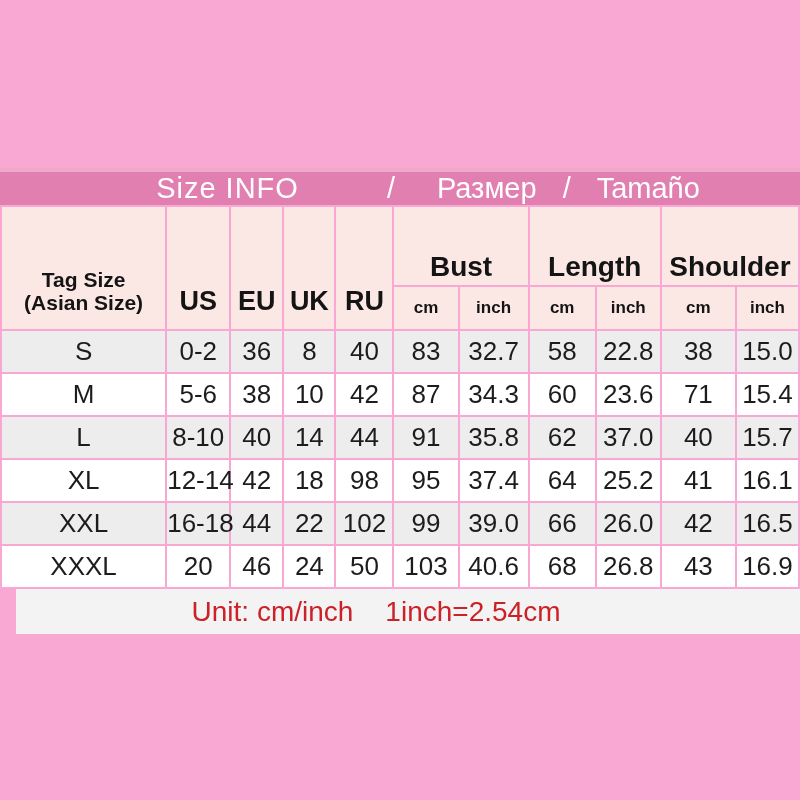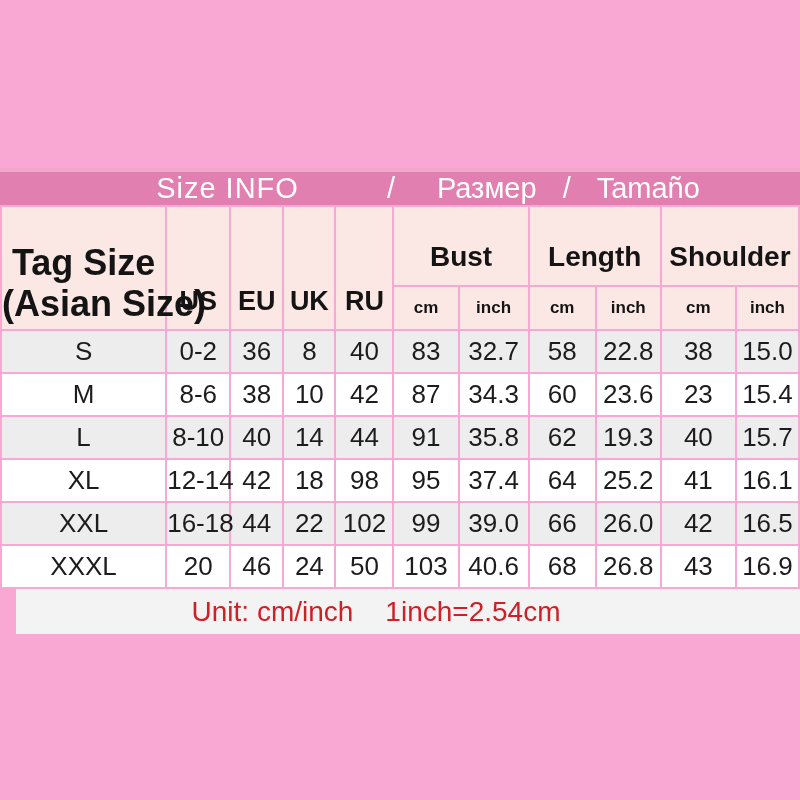--- a/index.html
+++ b/index.html
@@ -53,32 +53,32 @@
     text-align: center;
     white-space: nowrap;
     overflow: visible;
     font-weight: 700;
   }
   .hcell { background: var(--header_bg, #fbe8e4); color: #141414; }
   tr.header-top { height: 78px; }
   tr.header-sub { height: 42px; }
   th.tag-size-head {
     vertical-align: bottom;
-    padding-bottom: 5px;
-    font-size: 36px;
+    padding-bottom: 14px;
+    font-size: 21px;
     line-height: 1.12;
   }
   th.region-head {
     vertical-align: bottom;
     padding-bottom: 12px;
     font-size: 27px;
   }
   th.group-head {
     vertical-align: bottom;
-    padding-bottom: 12px;
+    padding-bottom: 2px;
     font-size: 28px;
   }
   th.unit-head {
     vertical-align: middle;
     font-size: 17px;
   }
   tr.body-row { height: 41px; }
   tr.body-row td, tr.body-row th {
     font-weight: 400;
     font-size: 26px;
@@ -169,41 +169,41 @@
         <td>40</td>
         <td>83</td>
         <td>32.7</td>
         <td>58</td>
         <td>22.8</td>
         <td>38</td>
         <td>15.0</td>
       </tr>
       <tr class="body-row row-odd">
         <th>M</th>
-        <td>8-6</td>
+        <td>5-6</td>
         <td>38</td>
         <td>10</td>
         <td>42</td>
         <td>87</td>
         <td>34.3</td>
         <td>60</td>
         <td>23.6</td>
-        <td>23</td>
+        <td>71</td>
         <td>15.4</td>
       </tr>
       <tr class="body-row row-even">
         <th>L</th>
         <td>8-10</td>
         <td>40</td>
         <td>14</td>
         <td>44</td>
         <td>91</td>
         <td>35.8</td>
         <td>62</td>
-        <td>19.3</td>
+        <td>37.0</td>
         <td>40</td>
         <td>15.7</td>
       </tr>
       <tr class="body-row row-odd">
         <th>XL</th>
         <td>12-14</td>
         <td>42</td>
         <td>18</td>
         <td>98</td>
         <td>95</td>

